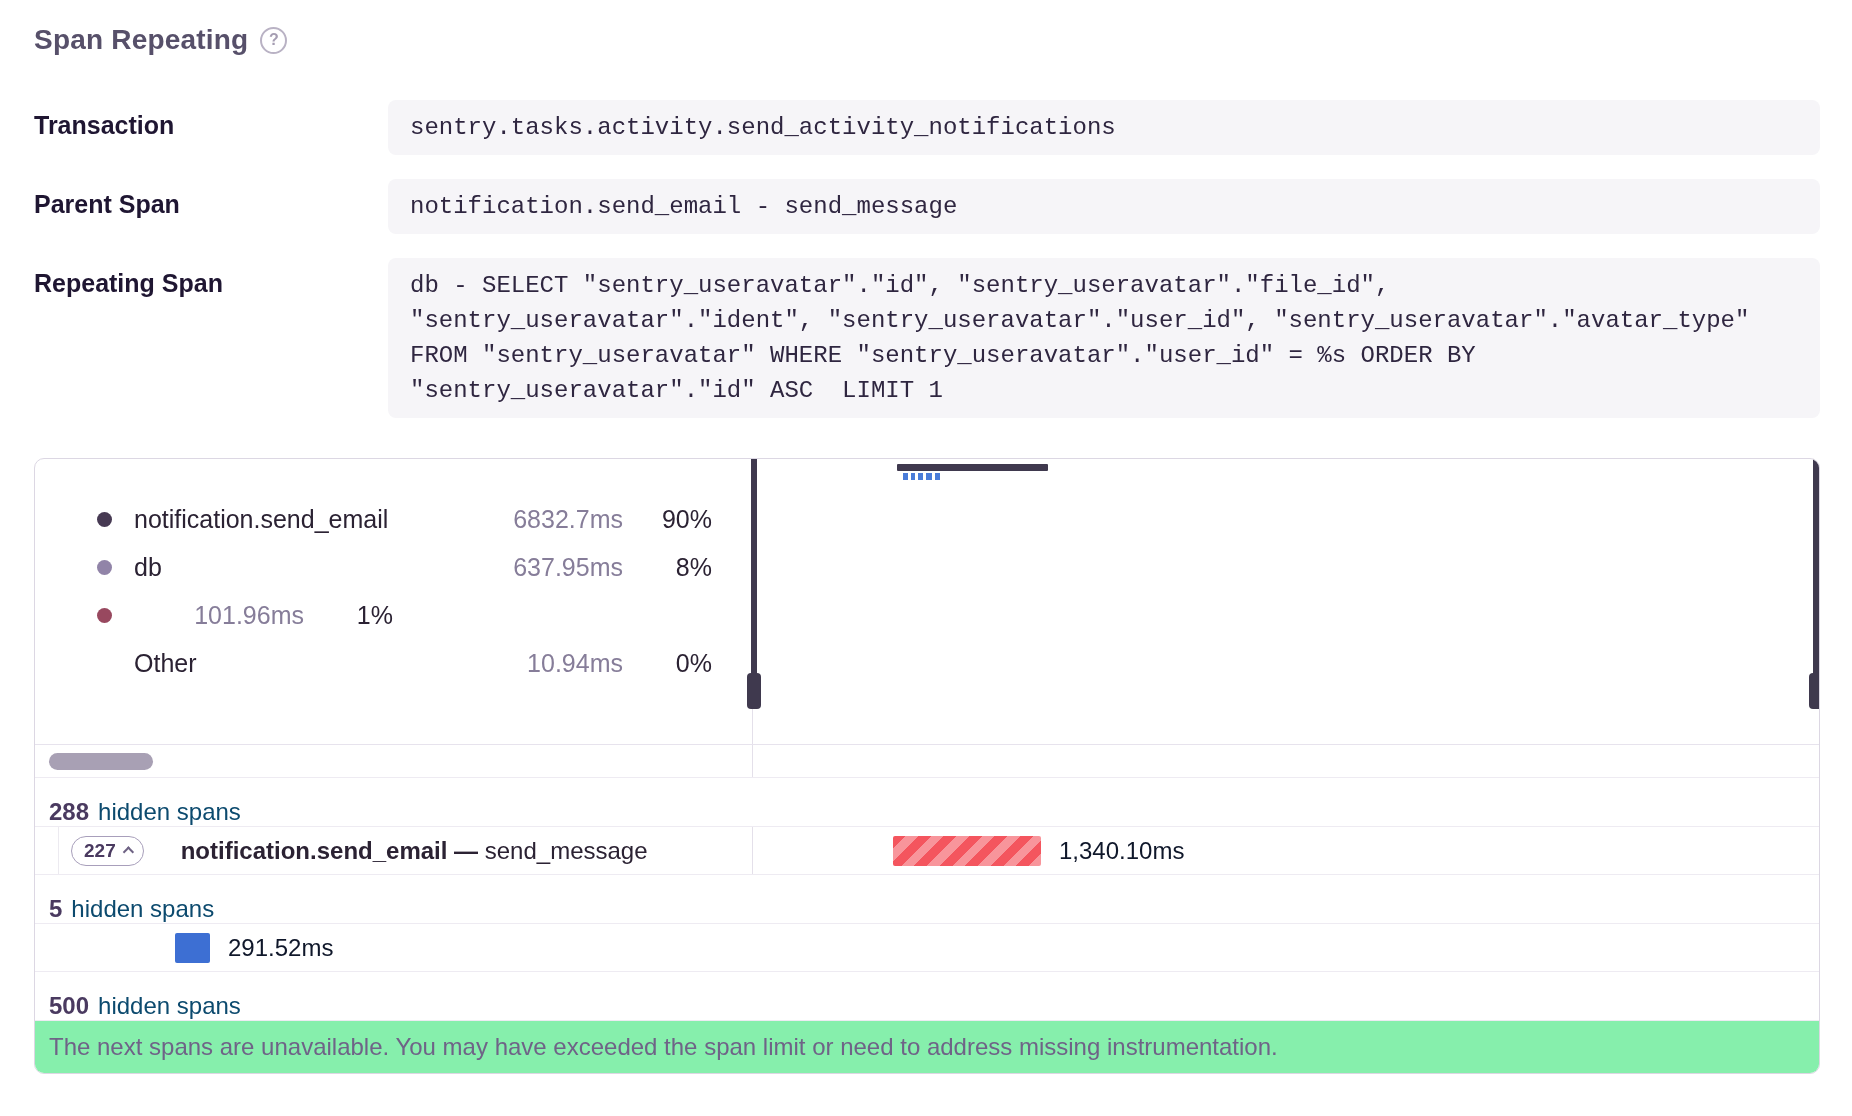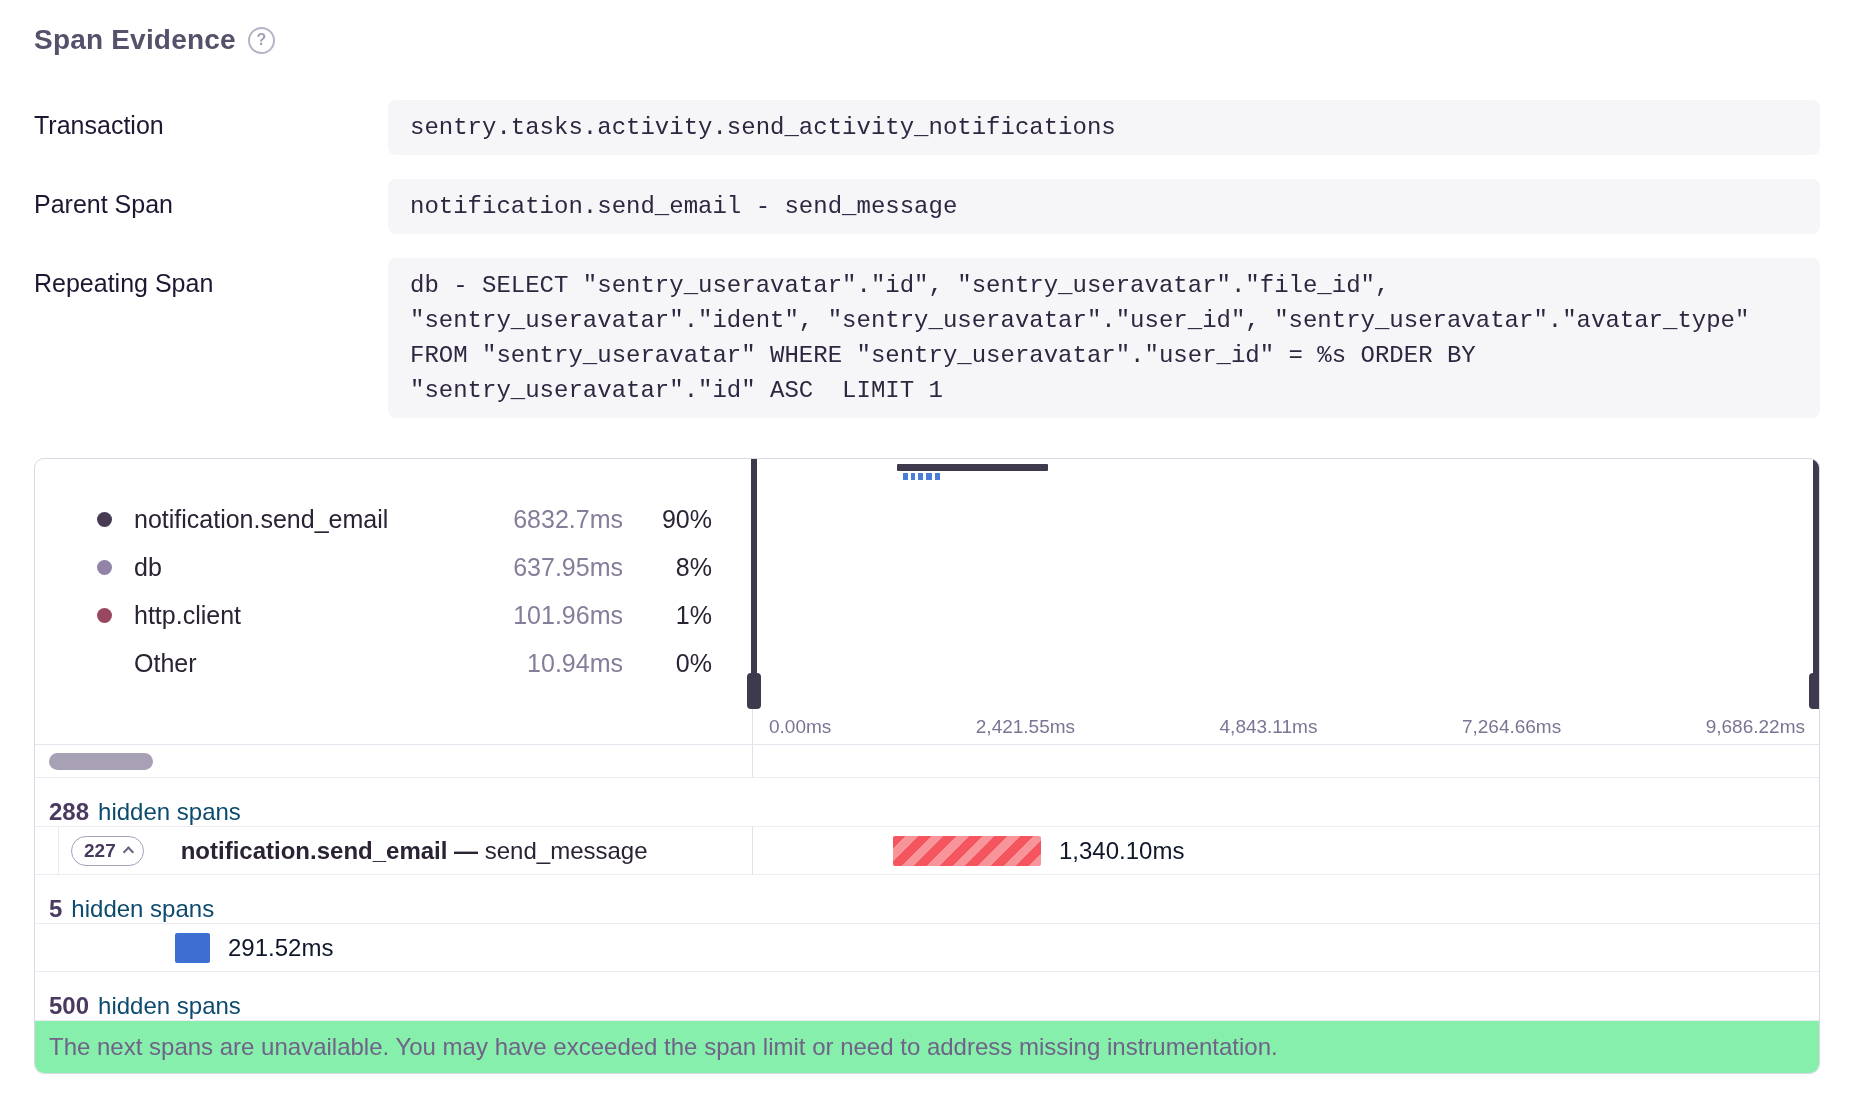--- a/index.html
+++ b/index.html
@@ -9,21 +9,21 @@
 
   
   .hdr { display:flex; align-items:center; gap:12px; margin-bottom:44px; }
   .hdr-title { font-size:28px; font-weight:700; color:#57506a; letter-spacing:.2px; }
   .help-circle { width:27px; height:27px; border:2.5px solid #b9b2c4; border-radius:50%;
     display:flex; align-items:center; justify-content:center;
     color:#a59db2; font-size:16px; font-weight:700; cursor:pointer; }
 
   
   .evidence { display:grid; grid-template-columns:354px 1fr; row-gap:24px; }
-  .ev-label { font-size:25px; font-weight:400; color:#1f1632; padding-top:11px; }
+  .ev-label { font-size:25px; font-weight:700; color:#1f1632; padding-top:11px; }
   .ev-box { background:#f6f5f8; border-radius:8px; padding:10px 22px;
     font-family:Liberation Mono, monospace; font-size:24px; line-height:35px;
     color:#2f2640; white-space:pre-wrap; word-break:break-word; }
 
   
   .panel { margin:40px 32px 0 34px; border:1.5px solid #dcd7e3; border-radius:10px;
     overflow:hidden; background:#fff; }
 
   .chart-row { height:250px; display:flex; }
   .legend { width:718px; padding:36px 41px 0 62px; flex-shrink:0; }
@@ -85,21 +85,21 @@
 
   .footer-row { height:52px; background:#86efac; display:flex; align-items:center;
     padding-left:14px; font-size:24px; color:#6f6387; }
 </style>
 </head>
 <body>
 
 <div class="page">
 
   <div class="hdr">
-    <span class="hdr-title">Span Evidence</span>
+    <span class="hdr-title">Span Repeating</span>
     <span class="help-circle">?</span>
   </div>
 
   <div class="evidence">
     <div class="ev-label">Transaction</div>
     <div class="ev-box">sentry.tasks.activity.send_activity_notifications</div>
 
     <div class="ev-label">Parent Span</div>
     <div class="ev-box">notification.send_email - send_message</div>
 
@@ -123,21 +123,20 @@
 
       <div class="legend-row">
         <span class="dot" style="background-color: rgb(145, 132, 168);"></span>
         <span class="legend-name">db</span>
         <span class="legend-dur">637.95ms</span>
         <span class="legend-pct">8%</span>
       </div>
 
       <div class="legend-row">
         <span class="dot" style="background-color: rgb(152, 72, 95);"></span>
-        <span class="legend-name">http.client</span>
         <span class="legend-dur">101.96ms</span>
         <span class="legend-pct">1%</span>
       </div>
 
       <div class="legend-row">
         <span class="dot-spacer"></span>
         <span class="legend-name">Other</span>
         <span class="legend-dur">10.94ms</span>
         <span class="legend-pct">0%</span>
       </div>
@@ -155,27 +154,20 @@
         <div class="mm-grip"></div>
       </div>
       <div class="mm-handle right">
         <div class="mm-grip"></div>
       </div>
     </div>
   </div>
 
   <div class="axis-row">
     <div class="axis-spacer"></div>
-    <div class="ticks">
-      <span>0.00ms</span>
-      <span>2,421.55ms</span>
-      <span>4,843.11ms</span>
-      <span>7,264.66ms</span>
-      <span>9,686.22ms</span>
-    </div>
   </div>
 
   <div class="scroll-row">
     <div class="scroll-left">
       <div class="scroll-thumb"></div>
     </div>
     <div></div>
   </div>
 
   <div class="hidden-row">

